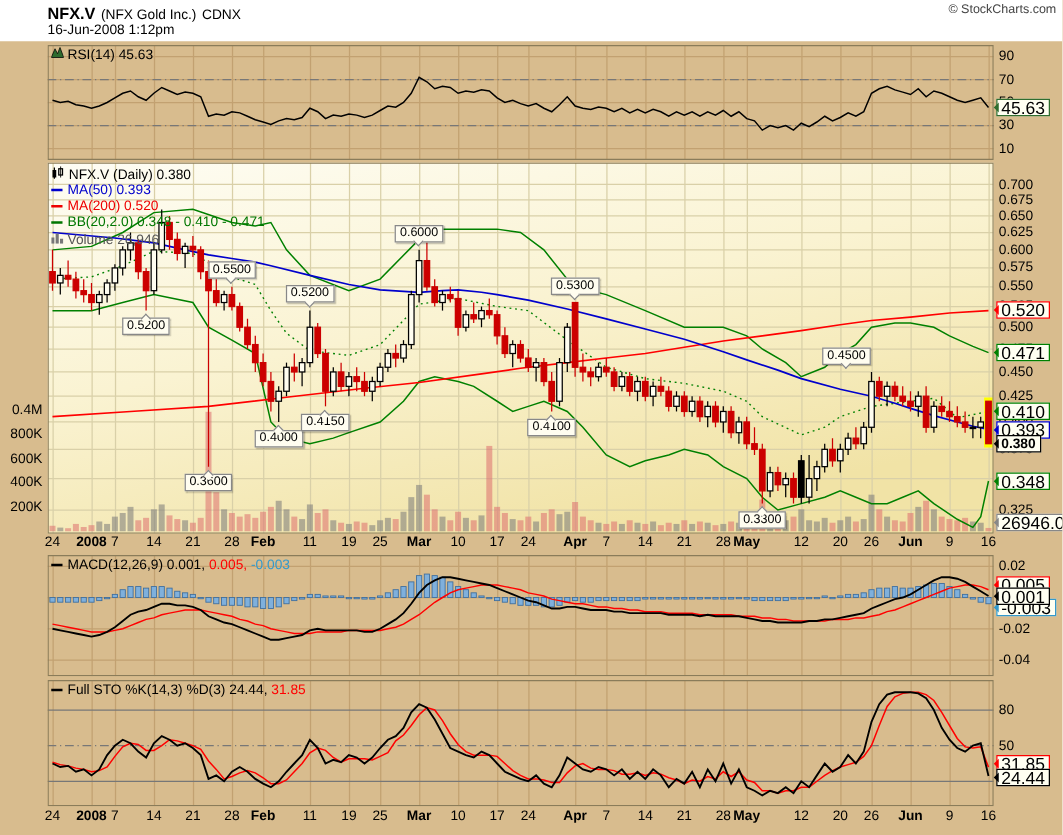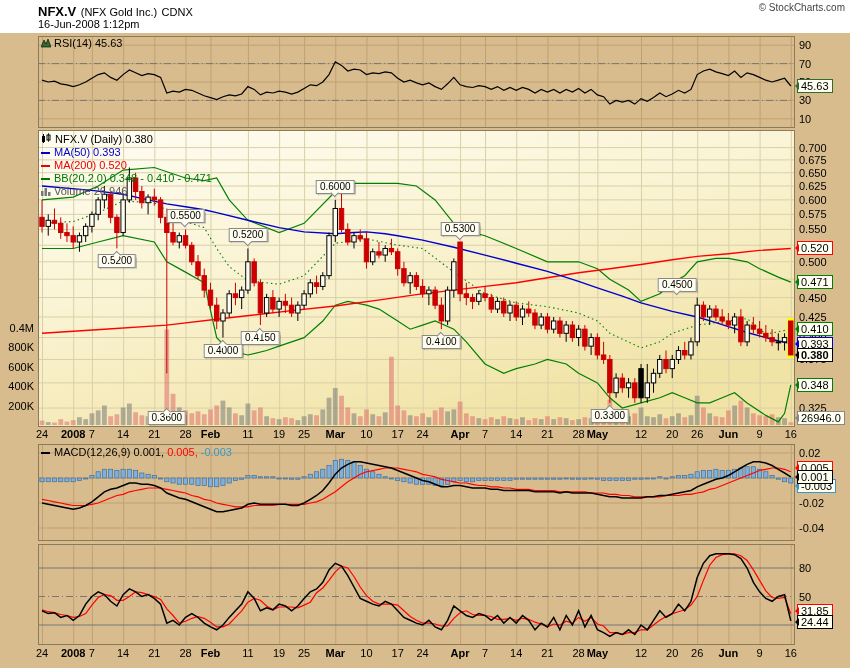--- a/index.html
+++ b/index.html
@@ -16,21 +16,21 @@
 .dn{color:#990000;font-size:9px;margin-left:2px;}
 svg.panel{position:absolute;left:38px;}
 .legend{position:absolute;font-size:11px;line-height:13px;white-space:nowrap;z-index:4;}
 .lgrow{height:13px;}
 .sw{display:inline-block;width:9px;height:2px;vertical-align:middle;margin-right:4px;}
 .lg-ic{display:inline-block;vertical-align:middle;margin-right:3px;}
 .axlabel{position:absolute;left:799px;font-size:11px;white-space:nowrap;z-index:1;}
 .vlabel{position:absolute;left:0;width:34px;text-align:right;font-size:11px;z-index:1;}
 .dlabel{position:absolute;font-size:11px;transform:translateX(-50%);white-space:nowrap;z-index:1;}
 .dlabel.b{font-weight:bold;}
-.axbox{position:absolute;left:797px;font-size:11px;line-height:12px;padding:0 3px;background:#fffff2;border:1px solid #000;white-space:nowrap;z-index:3;}
+.axbox{position:absolute;left:797px;font-size:14px;line-height:12px;padding:0 3px;background:#fffff2;border:1px solid #000;white-space:nowrap;z-index:3;}
 .axbox .arr{position:absolute;left:-7px;top:50%;margin-top:-4px;width:0;height:0;border:4px solid transparent;}
 .axbox.bold{font-weight:bold;font-size:11px;}
 .callout{position:absolute;font-size:10px;line-height:12px;background:#fffdf0;border:1px solid #888;padding:0 3px;transform:translateX(-50%);z-index:2;box-shadow:1px 1px 1px rgba(0,0,0,0.25);white-space:nowrap;}
 .callout .ptr{position:absolute;left:50%;width:5px;height:5px;background:#fffdf0;margin-left:-3.5px;transform:rotate(45deg);}
 .ptr-up{top:-3.5px;border-left:1px solid #888;border-top:1px solid #888;}
 .ptr-dn{bottom:-3.5px;border-right:1px solid #888;border-bottom:1px solid #888;}
 </style>
 </head>
 <body>
 
@@ -719,20 +719,24 @@
       <line x1="690.9" y1="0" x2="690.9" y2="101" stroke="#c2a171" stroke-width="1"></line>
       <line x1="722.1" y1="0" x2="722.1" y2="101" stroke="#c2a171" stroke-width="1"></line>
       <line x1="753.3000000000001" y1="0" x2="753.3000000000001" y2="101" stroke="#c2a171" stroke-width="1"></line>
       <line x1="0" y1="24" x2="757" y2="24" stroke="#777777"></line>
       <line x1="0" y1="81" x2="757" y2="81" stroke="#777777"></line>
       <line x1="0" y1="52.5" x2="757" y2="52.5" stroke="#777777" stroke-dasharray="7 3 1 3"></line>
       <polyline points="4.0,65.8 10.2,67.7 16.5,68.7 22.7,70.5 29.0,71.5 35.2,73.4 41.4,72.5 47.7,69.6 53.9,61.1 60.2,53.5 66.4,50.6 72.6,51.6 78.9,56.3 85.1,56.3 91.4,52.5 97.6,47.8 103.8,48.7 110.1,50.6 116.3,52.5 122.6,55.4 128.8,64.8 135.0,71.5 141.3,79.1 147.5,77.2 153.8,74.3 160.0,72.5 166.2,74.3 172.5,78.2 178.7,82.9 185.0,82.9 191.2,80.0 197.4,73.4 203.7,66.8 209.9,58.2 216.2,54.4 222.4,56.3 228.6,62.0 234.9,65.8 241.1,63.0 247.4,63.0 253.6,63.0 259.8,63.9 266.1,61.1 272.3,58.2 278.6,48.7 284.8,44.0 291.0,36.4 297.3,27.8 303.5,22.1 309.8,24.0 316.0,32.5 322.2,43.0 328.5,51.6 334.7,57.3 341.0,60.1 347.2,60.1 353.4,60.1 359.7,61.1 365.9,66.8 372.2,72.5 378.4,76.3 384.6,79.1 390.9,79.1 397.1,80.0 403.4,82.0 409.6,82.0 415.8,74.3 422.1,68.7 428.3,66.8 434.6,70.5 440.8,71.5 447.0,71.5 453.3,72.5 459.5,75.3 465.8,75.3 472.0,74.3 478.2,76.3 484.5,74.3 490.7,75.3 497.0,78.2 503.2,80.0 509.4,82.9 515.7,80.0 521.9,81.0 528.2,77.2 534.4,79.1 540.6,73.4 546.9,77.2 553.1,73.4 559.4,80.0 565.6,82.0 571.8,88.6 578.1,88.6 584.3,90.5 590.6,88.6 596.8,88.6 603.0,85.8 609.3,85.8 615.5,81.0 621.8,76.3 628.0,72.5 634.2,69.6 640.5,67.7 646.7,65.8 653.0,61.1 659.2,52.5 665.4,36.4 671.7,21.2 677.9,13.5 684.2,10.7 690.4,9.8 696.6,9.8 702.9,11.7 709.1,16.4 715.4,25.9 721.6,36.4 727.8,46.8 734.1,53.5 740.3,54.4 746.6,53.5 752.8,69.7" fill="none" stroke="#ff0000" stroke-width="1.2"></polyline>
       <polyline points="4.0,66.8 10.2,69.6 16.5,68.7 22.7,73.4 29.0,71.5 35.2,76.3 41.4,71.5 47.7,60.1 53.9,52.5 60.2,47.8 66.4,50.6 72.6,57.3 78.9,62.0 85.1,50.6 91.4,44.9 97.6,47.8 103.8,52.5 110.1,50.6 116.3,54.4 122.6,60.1 128.8,79.1 135.0,76.3 141.3,81.0 147.5,73.4 153.8,69.6 160.0,73.4 166.2,79.1 172.5,82.9 178.7,85.8 185.0,81.0 191.2,73.4 197.4,66.8 203.7,60.1 209.9,47.8 216.2,54.4 222.4,66.8 228.6,63.9 234.9,65.8 241.1,60.1 247.4,62.0 253.6,66.8 259.8,62.0 266.1,54.4 272.3,47.8 278.6,44.9 284.8,38.3 291.0,25.9 297.3,19.3 303.5,22.1 309.8,31.6 316.0,43.0 322.2,54.4 328.5,57.3 334.7,60.1 341.0,62.0 347.2,57.3 353.4,60.1 359.7,66.8 365.9,73.4 372.2,76.3 378.4,79.1 384.6,81.0 390.9,76.3 397.1,82.9 403.4,85.8 409.6,76.3 415.8,62.0 422.1,66.8 428.3,71.5 434.6,73.4 440.8,69.6 447.0,71.5 453.3,76.3 459.5,71.5 465.8,79.1 472.0,73.4 478.2,79.1 484.5,71.5 490.7,76.3 497.0,85.8 503.2,79.1 509.4,82.9 515.7,73.4 521.9,85.8 528.2,71.5 534.4,81.0 540.6,66.8 546.9,82.9 553.1,71.5 559.4,85.8 565.6,88.6 571.8,92.4 578.1,88.6 584.3,90.5 590.6,85.8 596.8,90.5 603.0,81.0 609.3,85.8 615.5,76.3 621.8,66.8 628.0,73.4 634.2,69.6 640.5,60.1 646.7,66.8 653.0,57.3 659.2,33.5 665.4,19.3 671.7,11.7 677.9,9.8 684.2,9.8 690.4,9.8 696.6,10.7 702.9,14.5 709.1,24.0 715.4,38.3 721.6,47.8 727.8,54.4 734.1,57.3 740.3,52.5 746.6,50.6 752.8,76.8" fill="none" stroke="#000000" stroke-width="1.5"></polyline>
       <rect x="0.5" y="0.5" width="756" height="100" fill="none" stroke="#8a7c5a"></rect>
     </svg>
+  <div class="legend" style="left:41px;top:546px">
+    <span class="sw" style="background:#000"></span><span>Full STO %K(14,3) %D(3) 24.44,</span>
+    <span style="color:#ff0000">31.85</span>
+  </div>
 <div class="dlabel" style="left: 42px; top: 428px;">24</div>
     <div class="dlabel b" style="left: 73.2px; top: 428px;">2008</div>
     <div class="dlabel" style="left: 91.92px; top: 428px;">7</div>
     <div class="dlabel" style="left: 123.12px; top: 428px;">14</div>
     <div class="dlabel" style="left: 154.32px; top: 428px;">21</div>
     <div class="dlabel" style="left: 185.52px; top: 428px;">28</div>
     <div class="dlabel b" style="left: 210.48px; top: 428px;">Feb</div>
     <div class="dlabel" style="left: 247.92px; top: 428px;">11</div>
     <div class="dlabel" style="left: 279.12px; top: 428px;">19</div>
     <div class="dlabel" style="left: 304.08px; top: 428px;">25</div>
@@ -818,21 +822,21 @@
     <div class="axlabel" style="top: 522px;">-0.04</div>
     <div class="axbox" style="border-color: rgb(255, 0, 0); top: 460.75px;">0.005<span class="arr" style="border-right-color: rgb(255, 0, 0);"></span></div>
     <div class="axbox" style="border-color: rgb(51, 153, 204); top: 478.75px;">-0.003<span class="arr" style="border-right-color: rgb(51, 153, 204);"></span></div>
     <div class="axbox" style="border-color: rgb(0, 0, 0); top: 469.75px;">0.001<span class="arr" style="border-right-color: rgb(0, 0, 0);"></span></div>
     <div class="axlabel" style="top: 562px;">80</div>
     <div class="axlabel" style="top: 590.5px;">50</div>
     <div class="axlabel" style="top: 619px;">20</div>
     <div class="axbox" style="border-color: rgb(255, 0, 0); top: 603.742px;">31.85<span class="arr" style="border-right-color: rgb(255, 0, 0);"></span></div>
     <div class="axbox" style="border-color: rgb(0, 0, 0); top: 614.782px;">24.44<span class="arr" style="border-right-color: rgb(0, 0, 0);"></span></div>
     <div class="callout" style="left: 116.88px; top: 254.481px;">0.5200<span class="ptr ptr-up"></span></div>
-    <div class="callout" style="left: 166.8px; top: 379.323px; margin-top: 32px;">0.3600<span class="ptr ptr-up"></span></div>
+    <div class="callout" style="left: 166.8px; top: 379.323px;">0.3600<span class="ptr ptr-up"></span></div>
     <div class="callout" style="left: 185.52px; top: 209.439px;">0.5500<span class="ptr ptr-dn"></span></div>
     <div class="callout" style="left: 222.96px; top: 343.554px;">0.4000<span class="ptr ptr-up"></span></div>
     <div class="callout" style="left: 247.92px; top: 228.481px;">0.5200<span class="ptr ptr-dn"></span></div>
     <div class="callout" style="left: 260.4px; top: 331.055px;">0.4150<span class="ptr ptr-up"></span></div>
     <div class="callout" style="left: 335.28px; top: 179.898px;">0.6000<span class="ptr ptr-dn"></span></div>
     <div class="callout" style="left: 441.36px; top: 335.17px;">0.4100<span class="ptr ptr-up"></span></div>
     <div class="callout" style="left: 460.08px; top: 222.014px;">0.5300<span class="ptr ptr-dn"></span></div>
     <div class="callout" style="left: 609.84px; top: 408.864px;">0.3300<span class="ptr ptr-up"></span></div>
     <div class="callout" style="left: 677.2px; top: 277.566px;">0.4500<span class="ptr ptr-dn"></span></div>
   </div>

